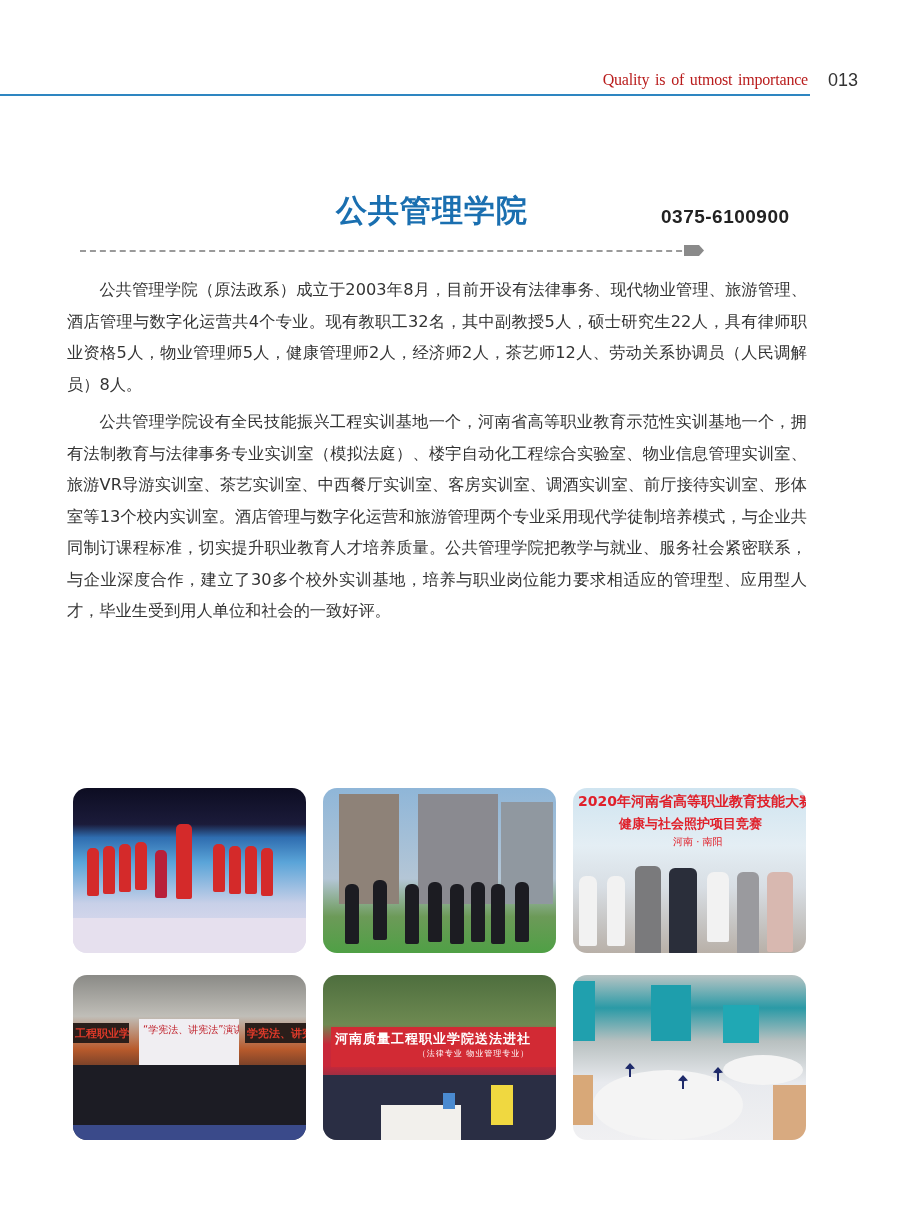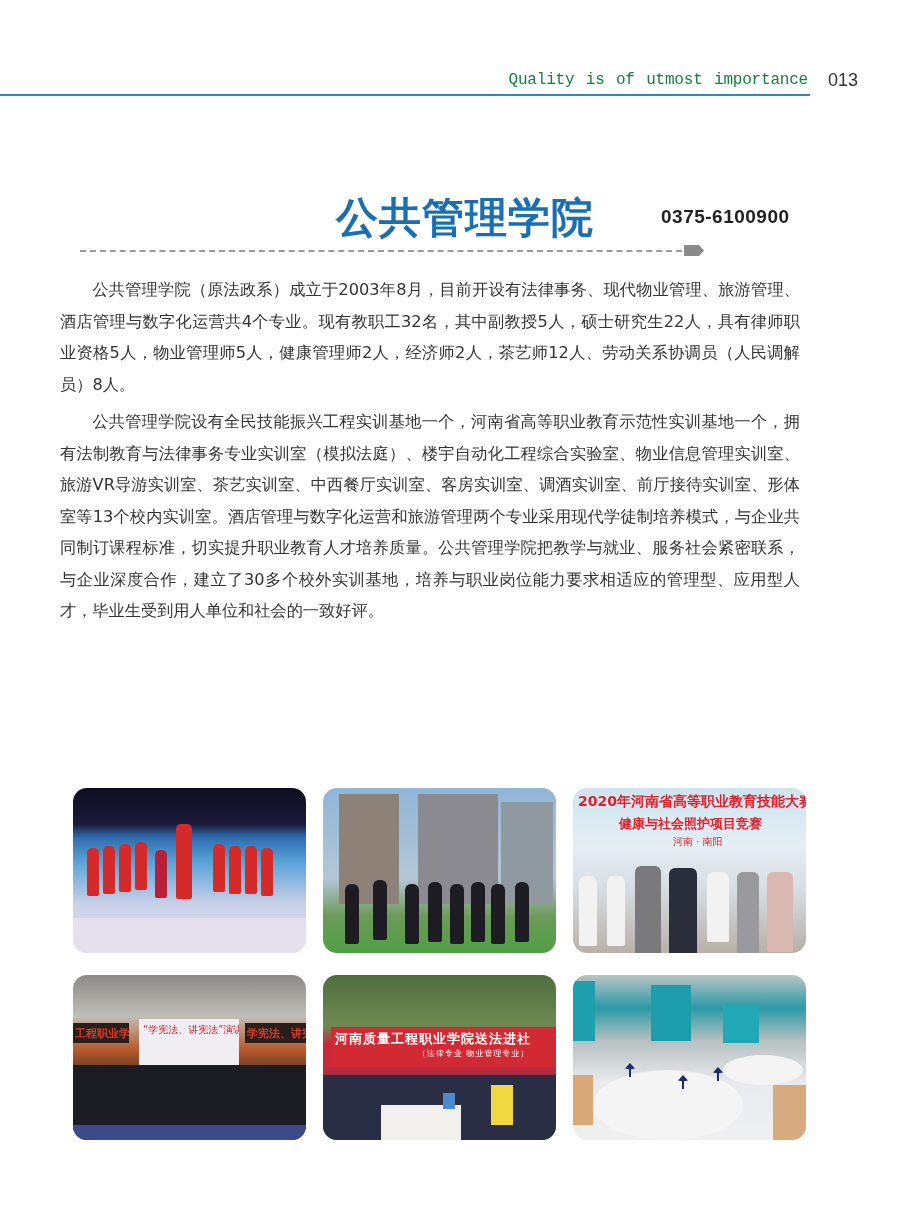--- a/index.html
+++ b/index.html
@@ -1,29 +1,29 @@
 <!DOCTYPE html>
 <html><head>
 <meta charset="utf-8">
 <style>
   * { margin: 0; padding: 0; box-sizing: border-box; }
   html, body { width: 900px; height: 1230px; background: #ffffff; overflow: hidden; }
   body { position: relative; font-family: "DejaVu Sans", "Liberation Sans", sans-serif; color: #333; }
 
   .header-line { position: absolute; left: 0; top: 94px; width: 810px; height: 2px; background: #2e86c1; }
-  .header-slogan { position: absolute; right: 92px; top: 71px; font-family: Liberation Mono, monospace; font-size: 16px; color: #15803d; letter-spacing: -0.2px; word-spacing: 2px; }
+  .header-slogan { position: absolute; right: 92px; top: 71px; font-family: Liberation Serif, serif; font-size: 16px; color: #b91c1c; letter-spacing: -0.2px; word-spacing: 2px; }
   .page-number { position: absolute; left: 828px; top: 70px; font-family: "Liberation Sans", sans-serif; font-size: 18px; color: #333; }
 
-  .title { position: absolute; left: 336px; top: 190px; font-size: 42px; font-weight: bold; color: #1a6fb0; letter-spacing: 1px; }
+  .title { position: absolute; left: 336px; top: 190px; font-size: 31px; font-weight: bold; color: #1a6fb0; letter-spacing: 1px; }
   .phone { position: absolute; left: 661px; top: 206px; font-family: "Liberation Sans", sans-serif; font-size: 19px; font-weight: bold; color: #222; letter-spacing: 0.5px; }
 
   .divider { position: absolute; left: 80px; top: 250px; width: 612px; height: 0; border-top: 2px dashed #9a9a9a; }
   .divider-arrow { position: absolute; left: 684px; top: 245px; width: 20px; height: 11px; background: #8a8a8a; clip-path: polygon(0 0, 75% 0, 100% 50%, 75% 100%, 0 100%); }
 
-  .body-text { position: absolute; left: 60px; top: 274px; width: 740px; font-size: 16.2px; line-height: 31.5px; color: #333; text-align: justify; }
+  .body-text { position: absolute; left: 67px; top: 274px; width: 740px; font-size: 16.2px; line-height: 31.5px; color: #333; text-align: justify; }
   .body-text p { text-indent: 2em; margin-bottom: 6px; }
 
   .photo { position: absolute; width: 233px; height: 165px; border-radius: 14px; overflow: hidden; }
   .p1 { left: 73px; top: 788px; background: linear-gradient(180deg, #0d0d22 0%, #1b1b3a 22%, #2f6db0 30%, #5aa4d8 45%, #c8d0e8 70%, #e8e2f2 100%); }
   .p2 { left: 323px; top: 788px; background: linear-gradient(180deg, #8fb6d8 0%, #b4c6d6 55%, #6c9a58 78%, #4fa045 100%); }
   .p3 { left: 573px; top: 788px; background: linear-gradient(180deg, #cfe4f0 0%, #e4eef4 35%, #d8dee4 60%, #b8b0a8 100%); }
   .p4 { left: 73px; top: 975px; background: linear-gradient(180deg, #8a8a86 0%, #c0beb8 25%, #b85a2c 45%, #1e1e24 70%, #2a3250 100%); }
   .p5 { left: 323px; top: 975px; background: linear-gradient(180deg, #4e6e3e 0%, #6e8a52 30%, #c8283a 42%, #c8283a 55%, #3a3e58 75%, #6a6e7a 100%); }
   .p6 { left: 573px; top: 975px; background: linear-gradient(180deg, #b8c4c4 0%, #2a9aa6 20%, #b8c0c0 40%, #e8eaee 65%, #f0f0f2 100%); }
 

